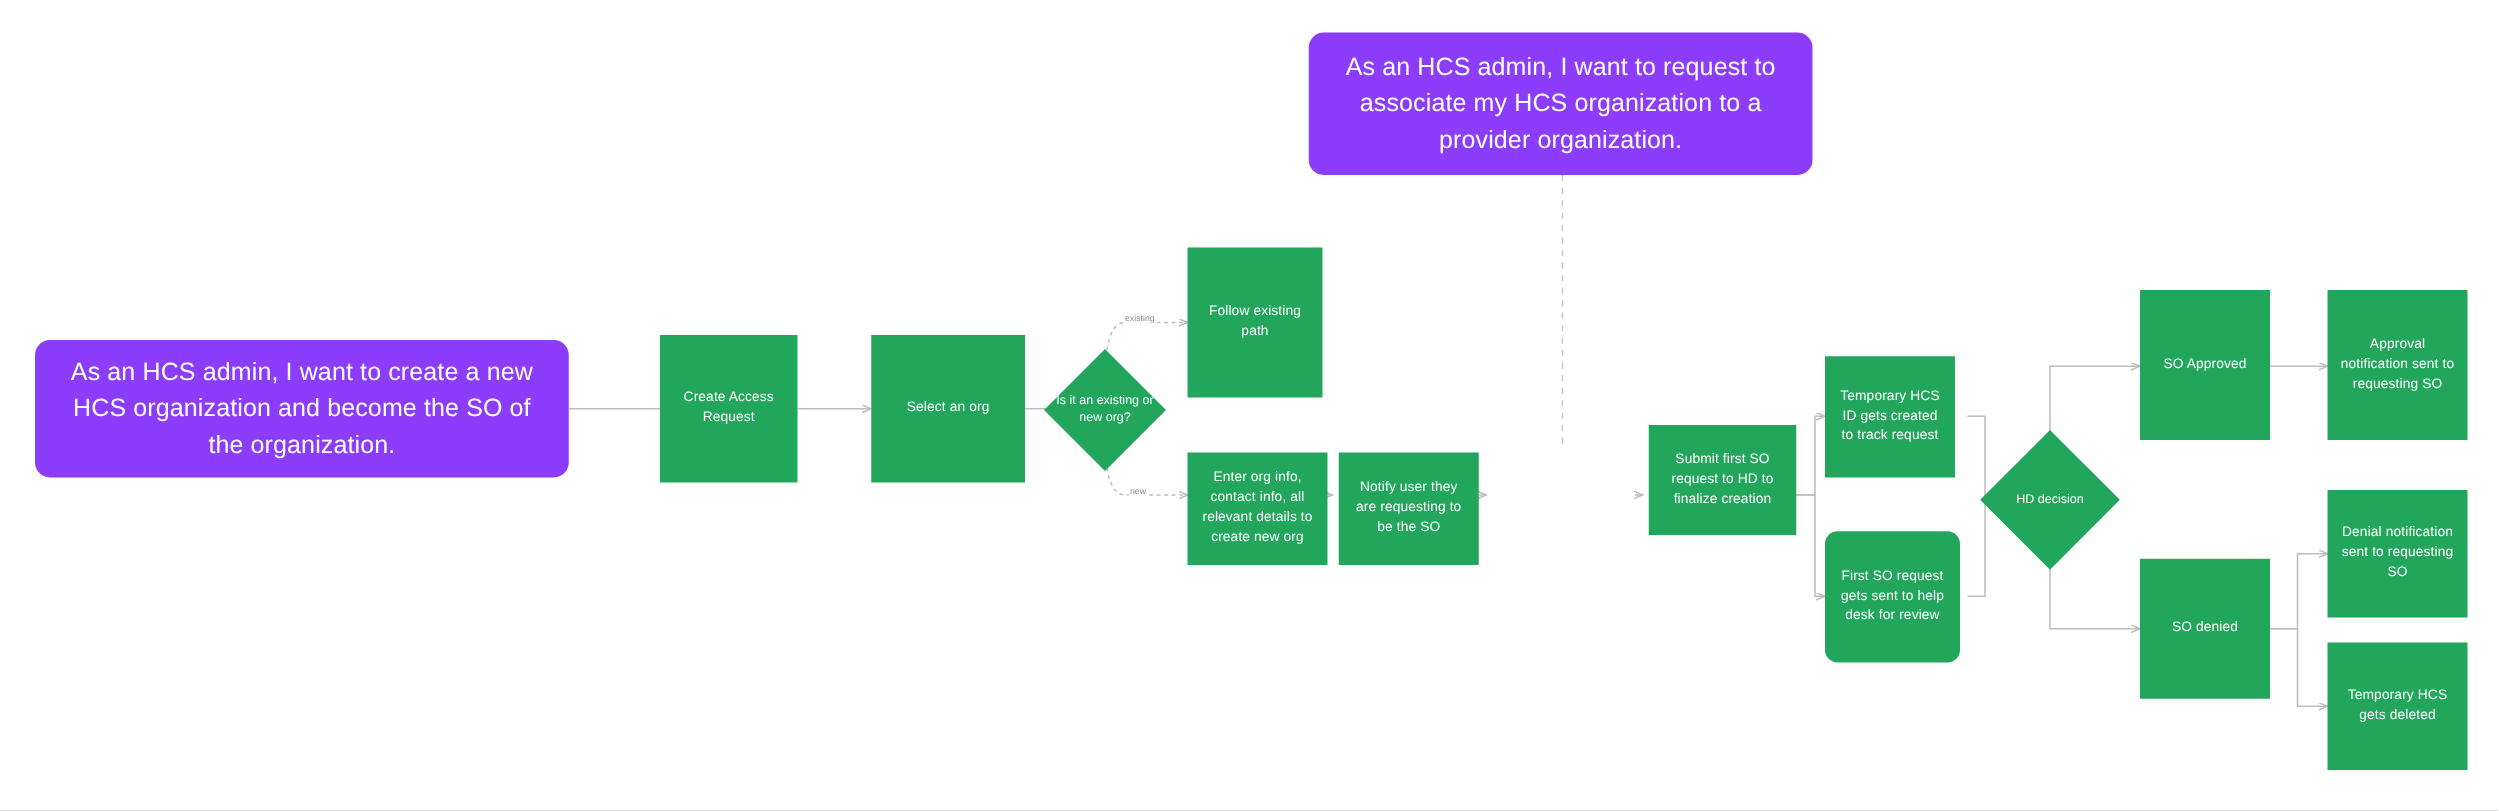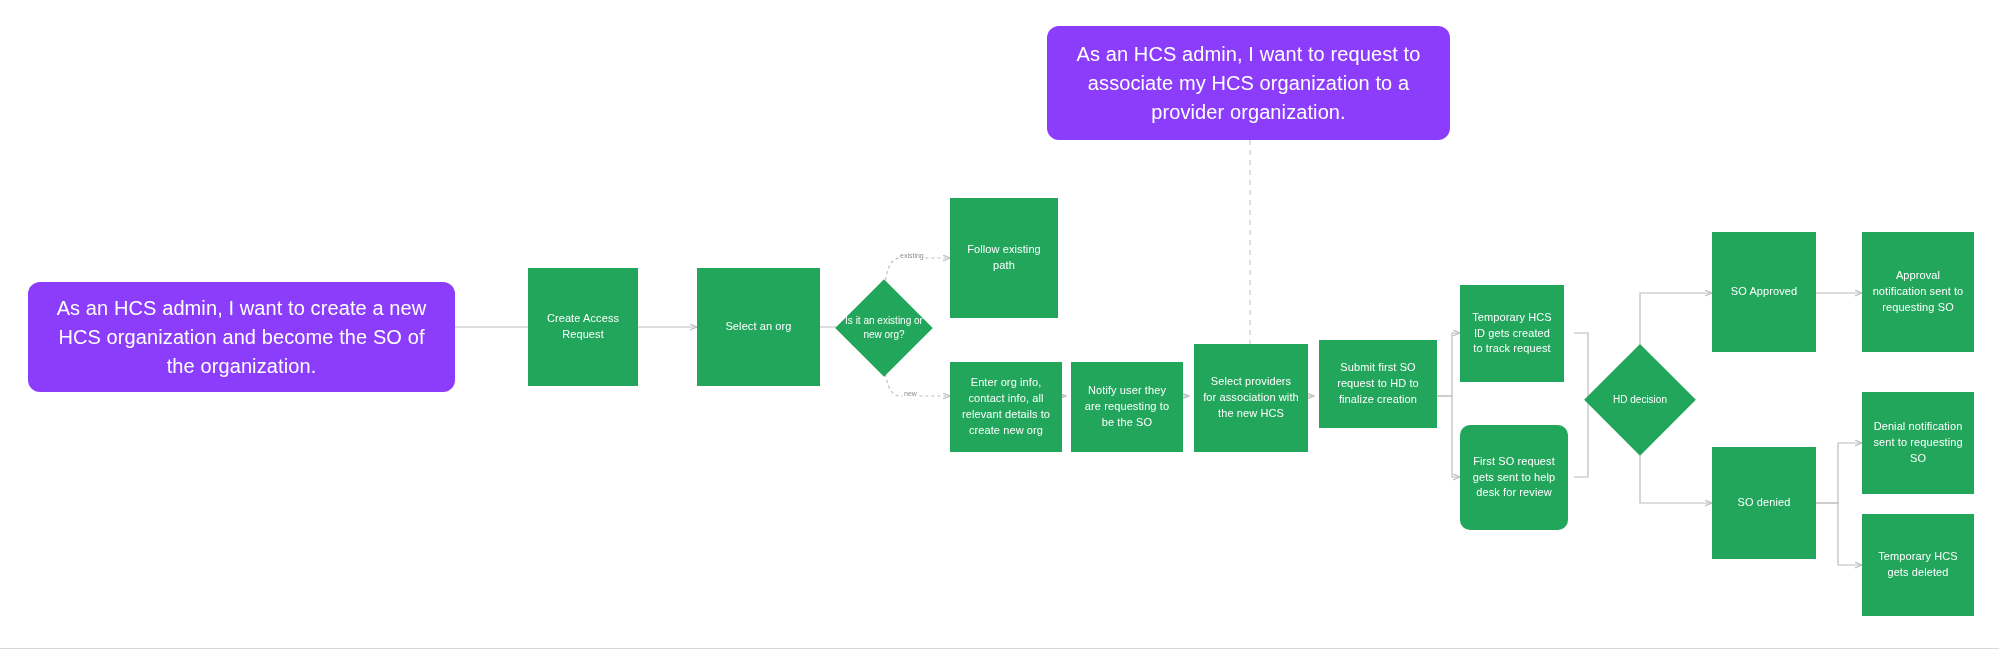--- a/index.html
+++ b/index.html
@@ -127,21 +127,21 @@
     <path d="M1640,428 L1640,503 L1712,503" stroke="#bdbdbd" stroke-width="1.2" fill="none" marker-end="url(#arrow)"></path>
 
     <path d="M1816,293 L1862,293" stroke="#bdbdbd" stroke-width="1.2" fill="none" marker-end="url(#arrow)"></path>
 
     <path d="M1816,503 L1838,503 L1838,443 L1862,443" stroke="#bdbdbd" stroke-width="1.2" fill="none" marker-end="url(#arrow)"></path>
     <path d="M1816,503 L1838,503 L1838,565 L1862,565" stroke="#bdbdbd" stroke-width="1.2" fill="none" marker-end="url(#arrow)"></path>
 
     <path d="M1250,140 L1250,355" stroke="#c9c9c9" stroke-width="1.2" fill="none" stroke-dasharray="5 5"></path>
   </svg>
 
-  <div class="node node-sticky" style="left:28px; top:272px; width:427px; height:110px;margin-top:10px;">
+  <div class="node node-sticky" style="left:28px; top:272px; width:427px; height:110px;">
     <span>As an HCS admin, I want to create a new HCS organization and become the SO of the organization.</span>
   </div>
 
   <div class="node node-sticky" style="left:1047px; top:26px; width:403px; height:114px;">
     <span>As an HCS admin, I want to request to associate my HCS organization to a provider organization.</span>
   </div>
 
   <div class="node node-process" style="left:528px; top:268px; width:110px; height:118px;">
     <span>Create Access Request</span>
   </div>
@@ -163,23 +163,20 @@
   </div>
 
   <div class="node node-process" style="left:950px; top:362px; width:112px; height:90px;">
     <span>Enter org info, contact info, all relevant details to create new org</span>
   </div>
 
   <div class="node node-process" style="left:1071px; top:362px; width:112px; height:90px;">
     <span>Notify user they are requesting to be the SO</span>
   </div>
 
-  <div class="node node-process" style="left:1194px; top:344px; width:114px; height:108px;">
-    <span>Select providers for association with the new HCS</span>
-  </div>
 
   <div class="node node-process" style="left:1319px; top:340px; width:118px; height:88px;">
     <span>Submit first SO request to HD to finalize creation</span>
   </div>
 
   <div class="node node-process" style="left:1460px; top:285px; width:104px; height:97px;">
     <span>Temporary HCS ID gets created to track request</span>
   </div>
 
   <div class="node node-process" style="left:1460px; top:425px; width:108px; height:105px;border-radius:10px;">

